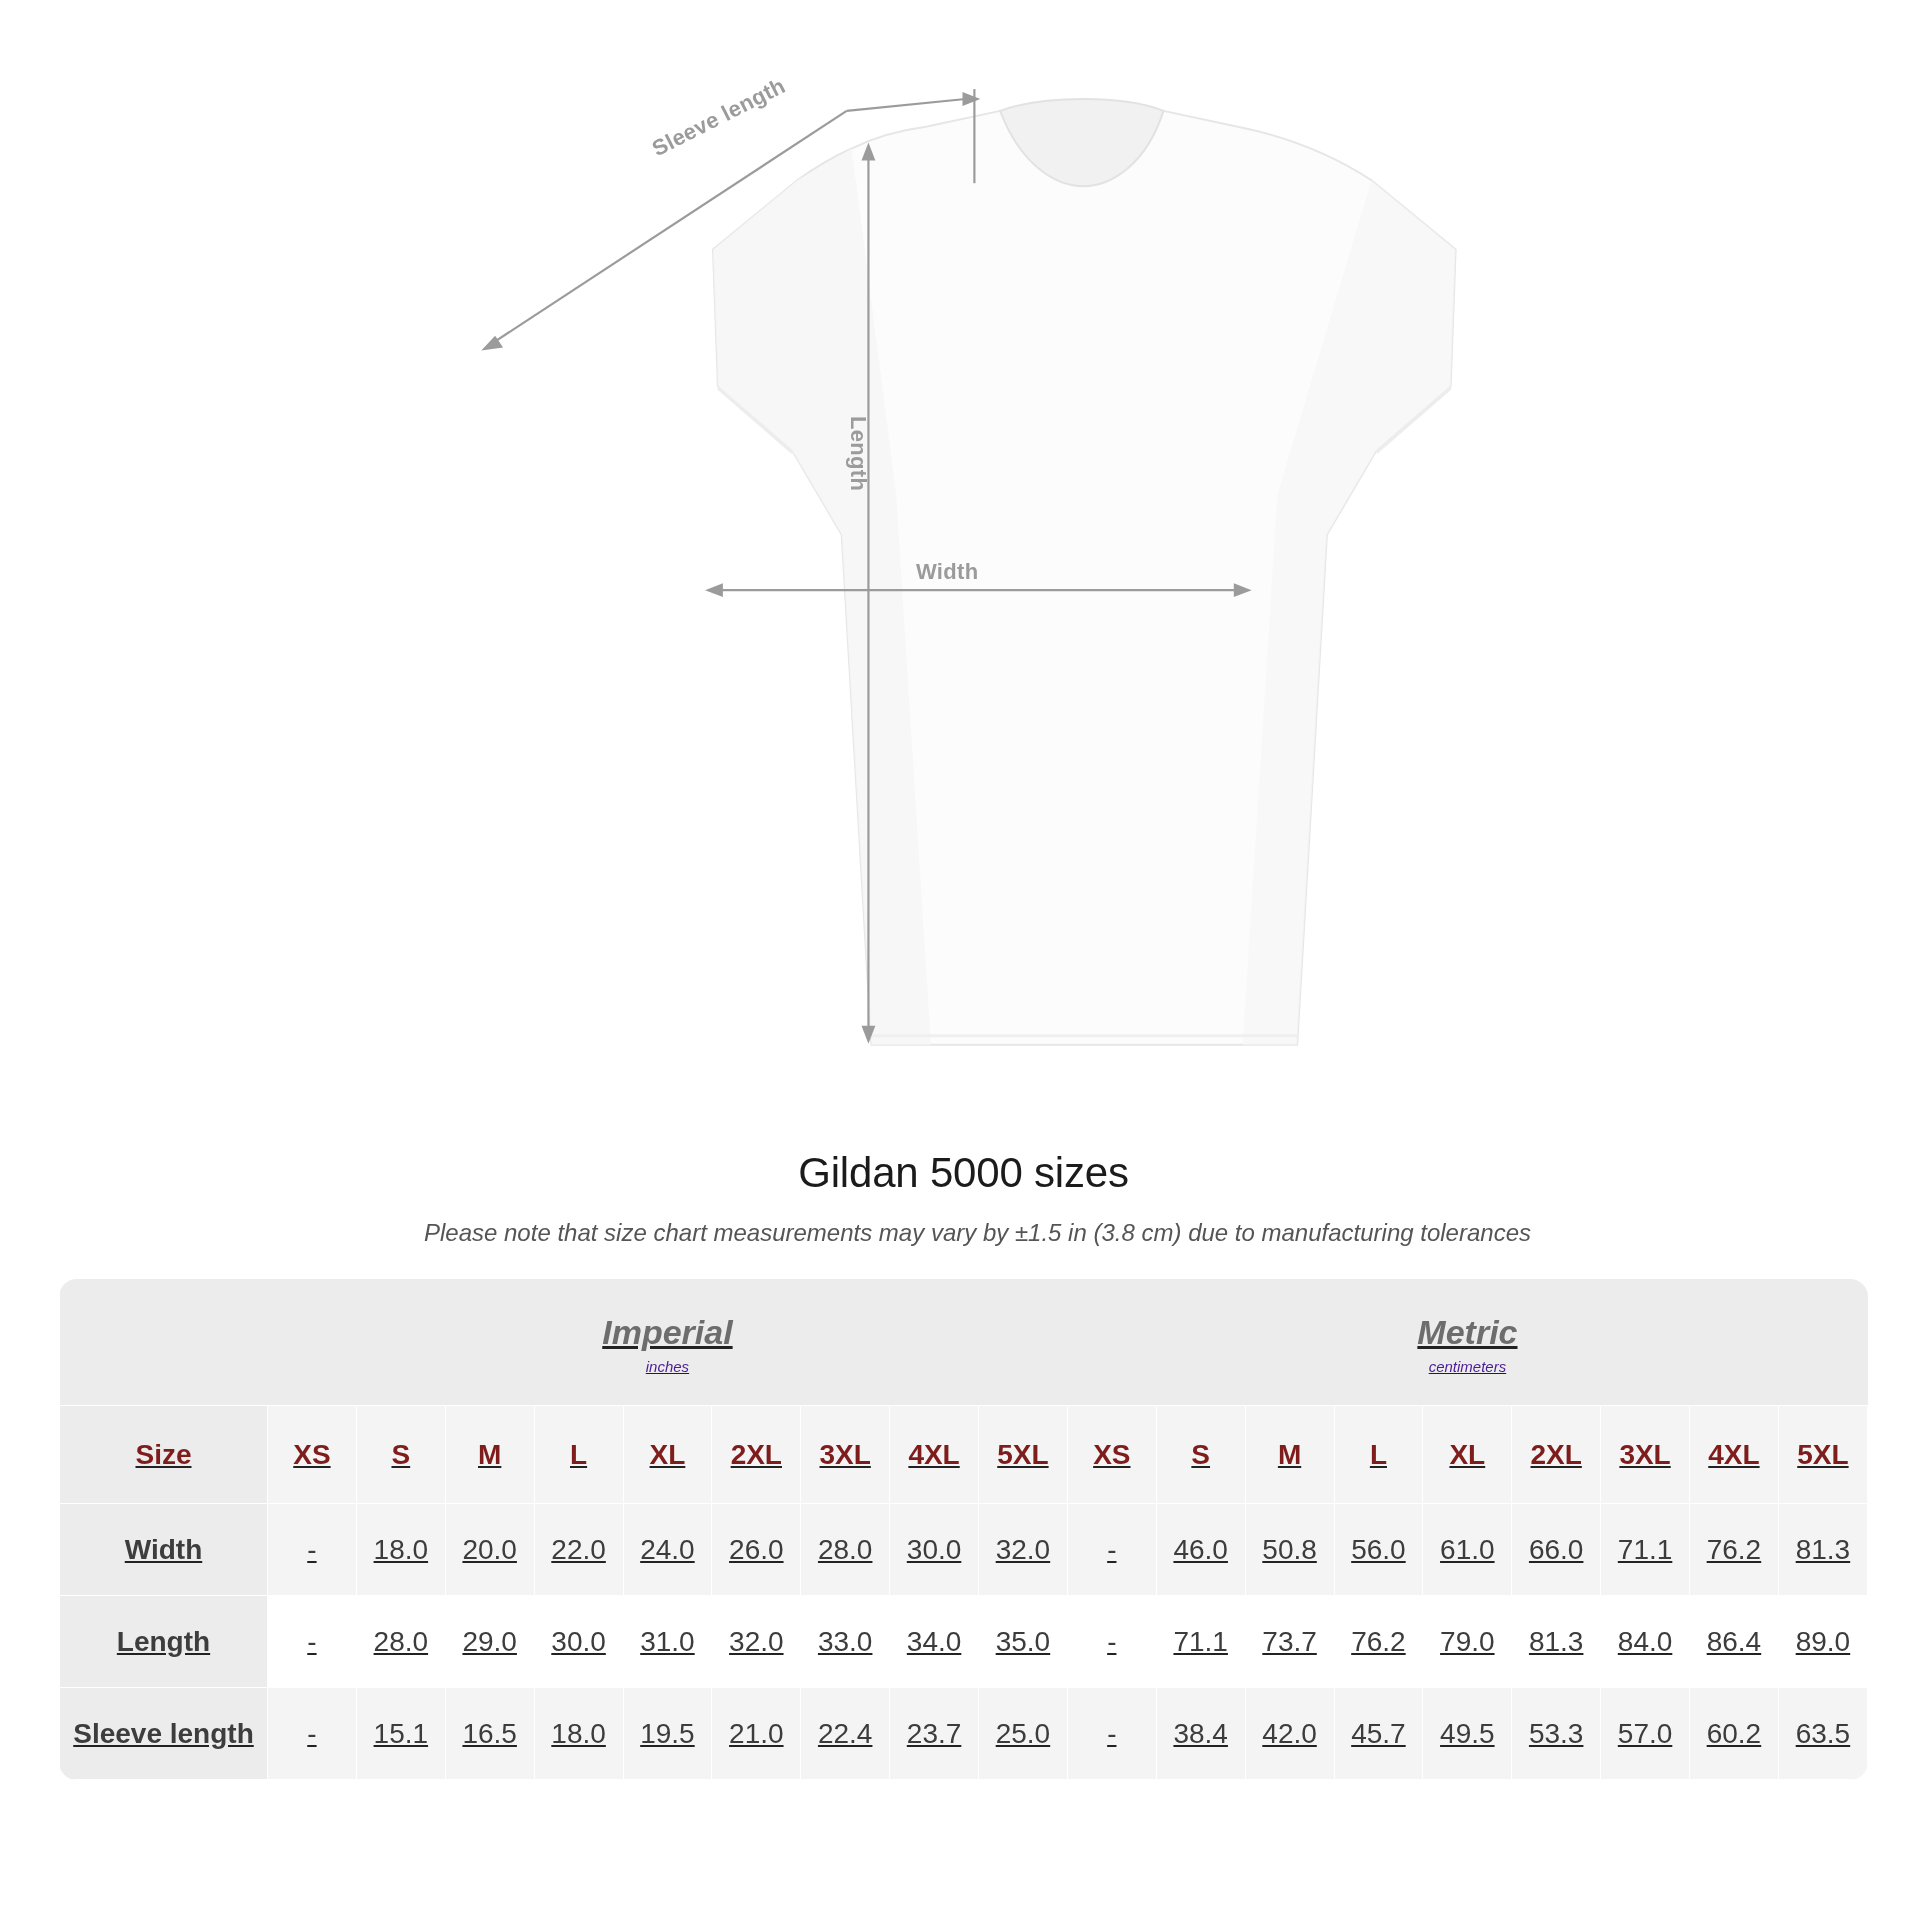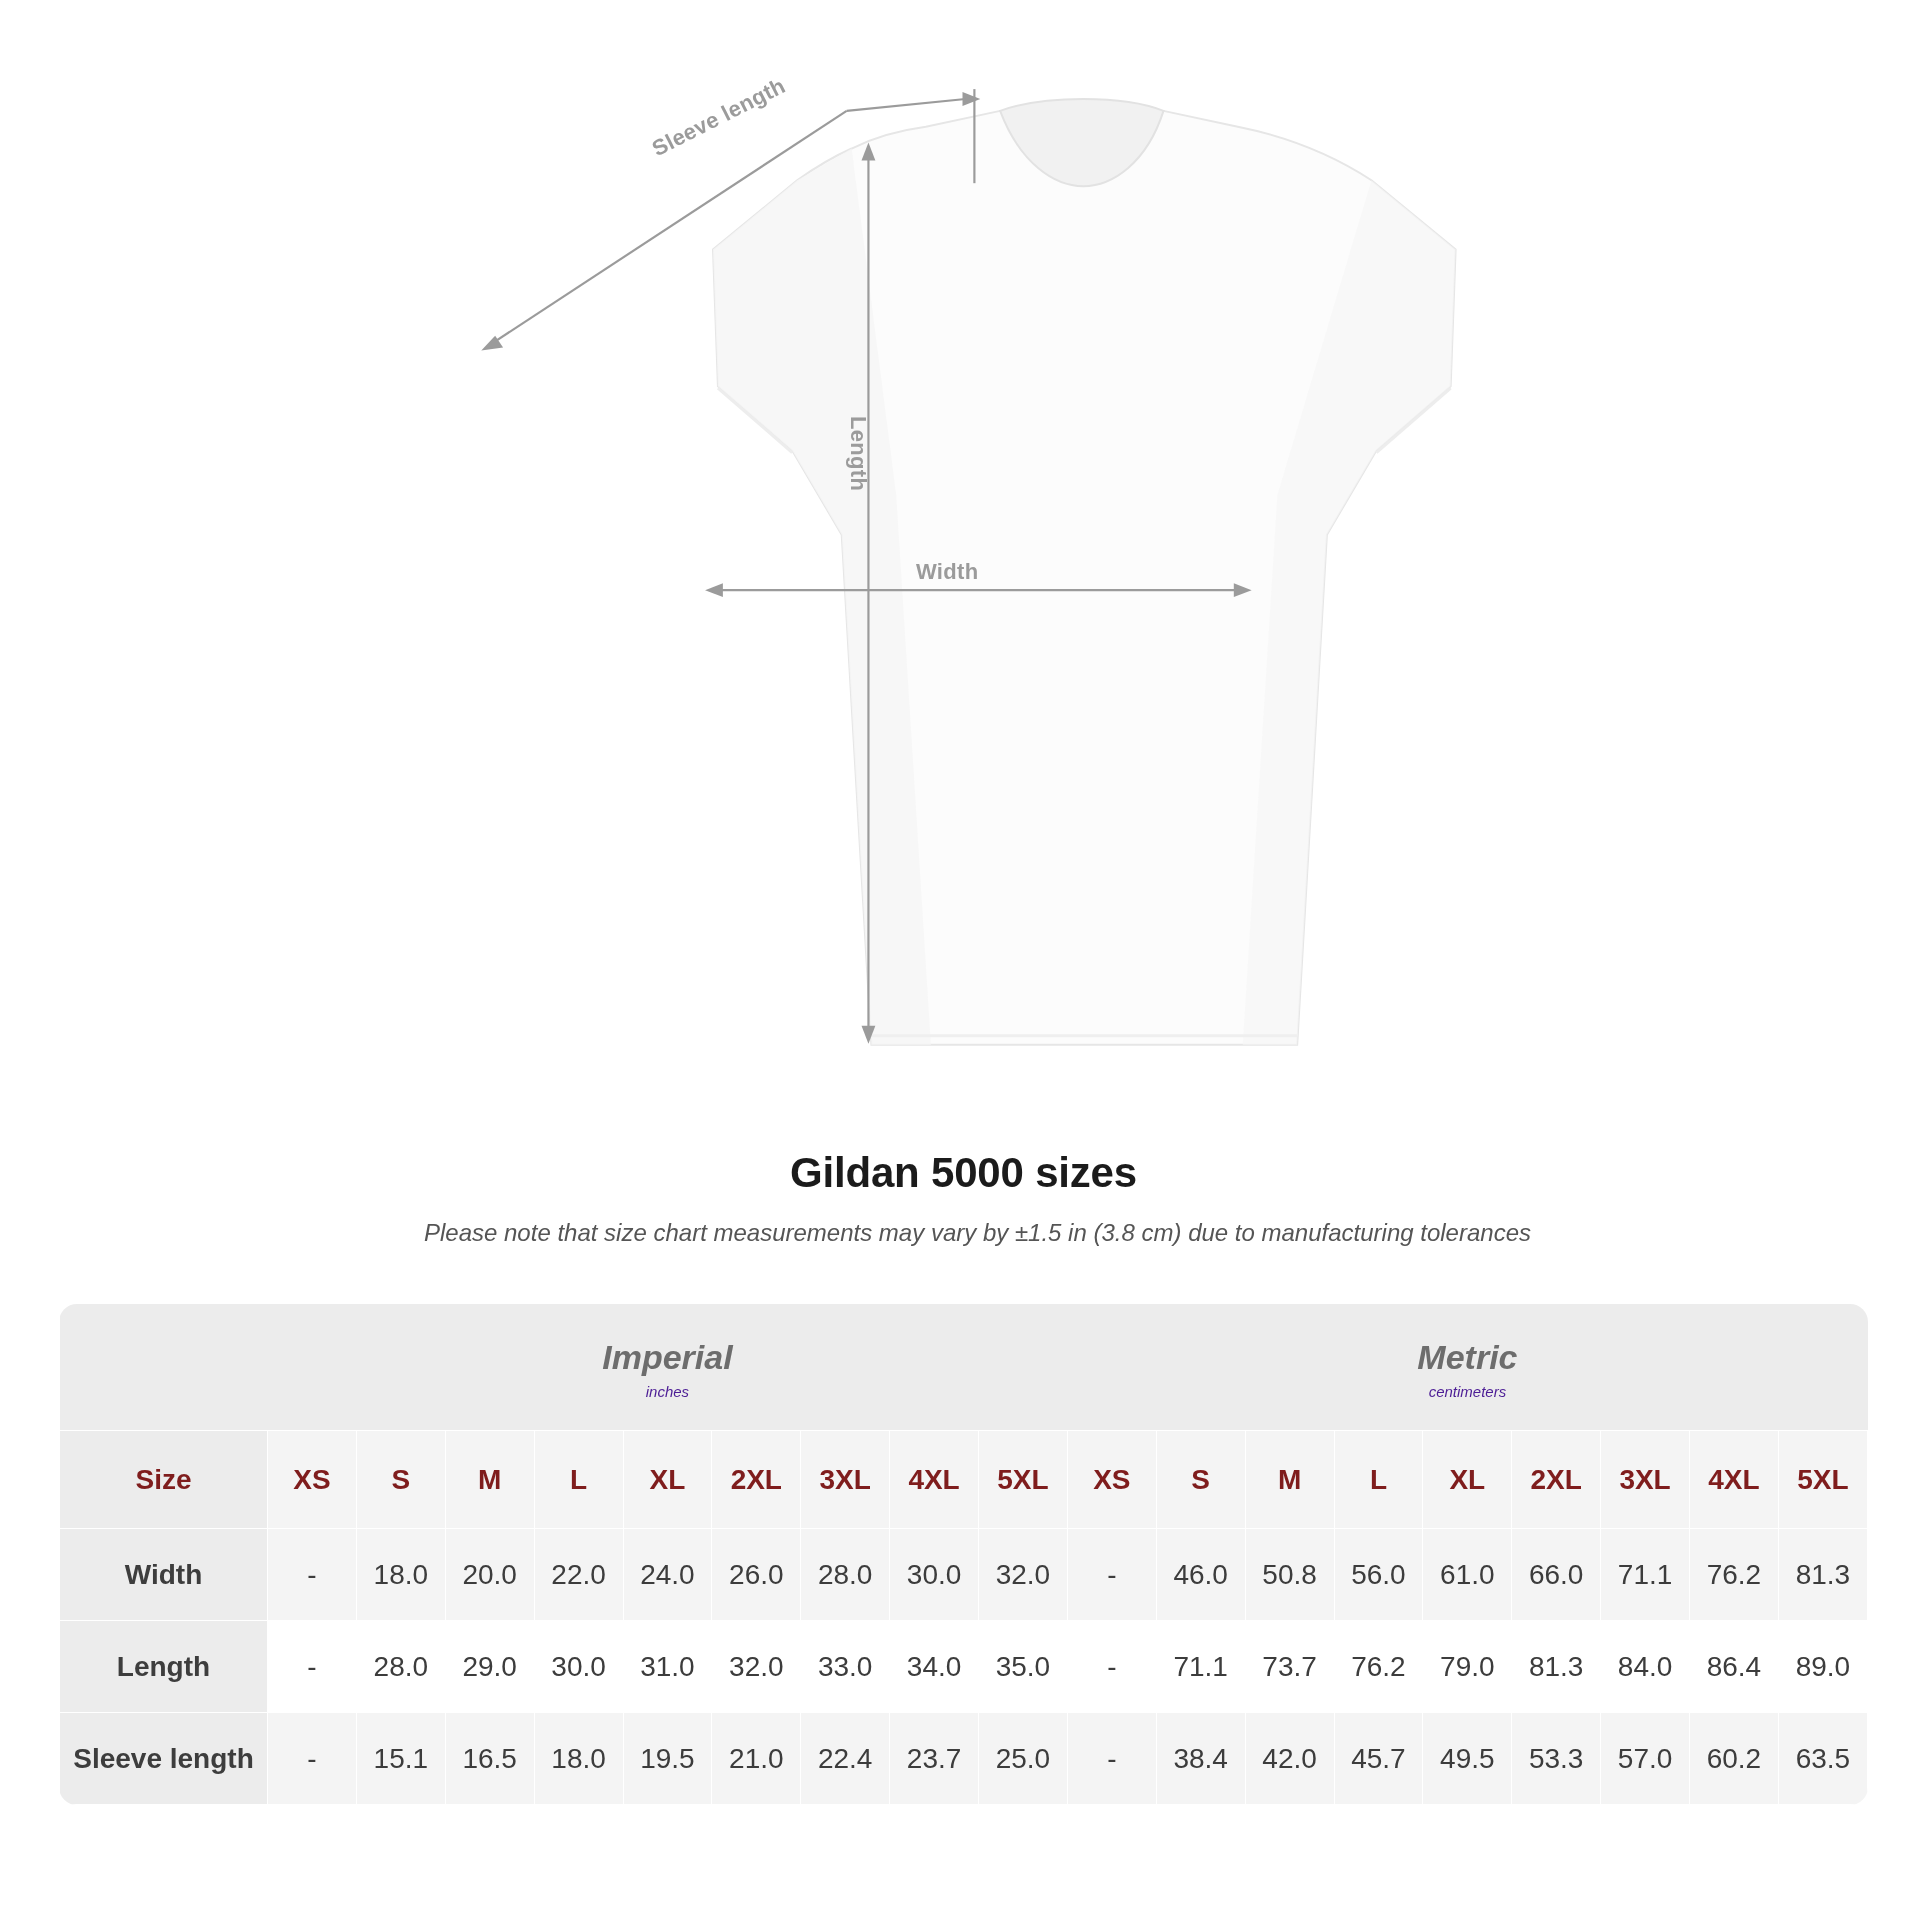--- a/index.html
+++ b/index.html
@@ -56,38 +56,39 @@
     transform-origin: left top;
   }
 
   
   .title-block {
     text-align: center;
     margin-top: 40px;
   }
   .chart-title {
     font-size: 42px;
-    font-weight: bold;
+    font-weight: normal;
     color: #1b1b1b;
     margin: 0;
     letter-spacing: -0.2px;
   }
   .chart-note {
     font-size: 24px;
     font-style: italic;
     color: #555555;
     margin: 22px 0 0 0;
     padding-left: 28px;
   }
 
   
   .table-wrap {
-    margin: 57px 59px 0 59px;
+    margin: 32px 59px 0 59px;
     border-radius: 18px;
     overflow: hidden;
+    text-decoration: underline;
   }
   table.size-table {
     width: 100%;
     border-collapse: collapse;
     table-layout: fixed;
   }
   table.size-table td,
   table.size-table th {
     text-align: center;
     vertical-align: middle;

